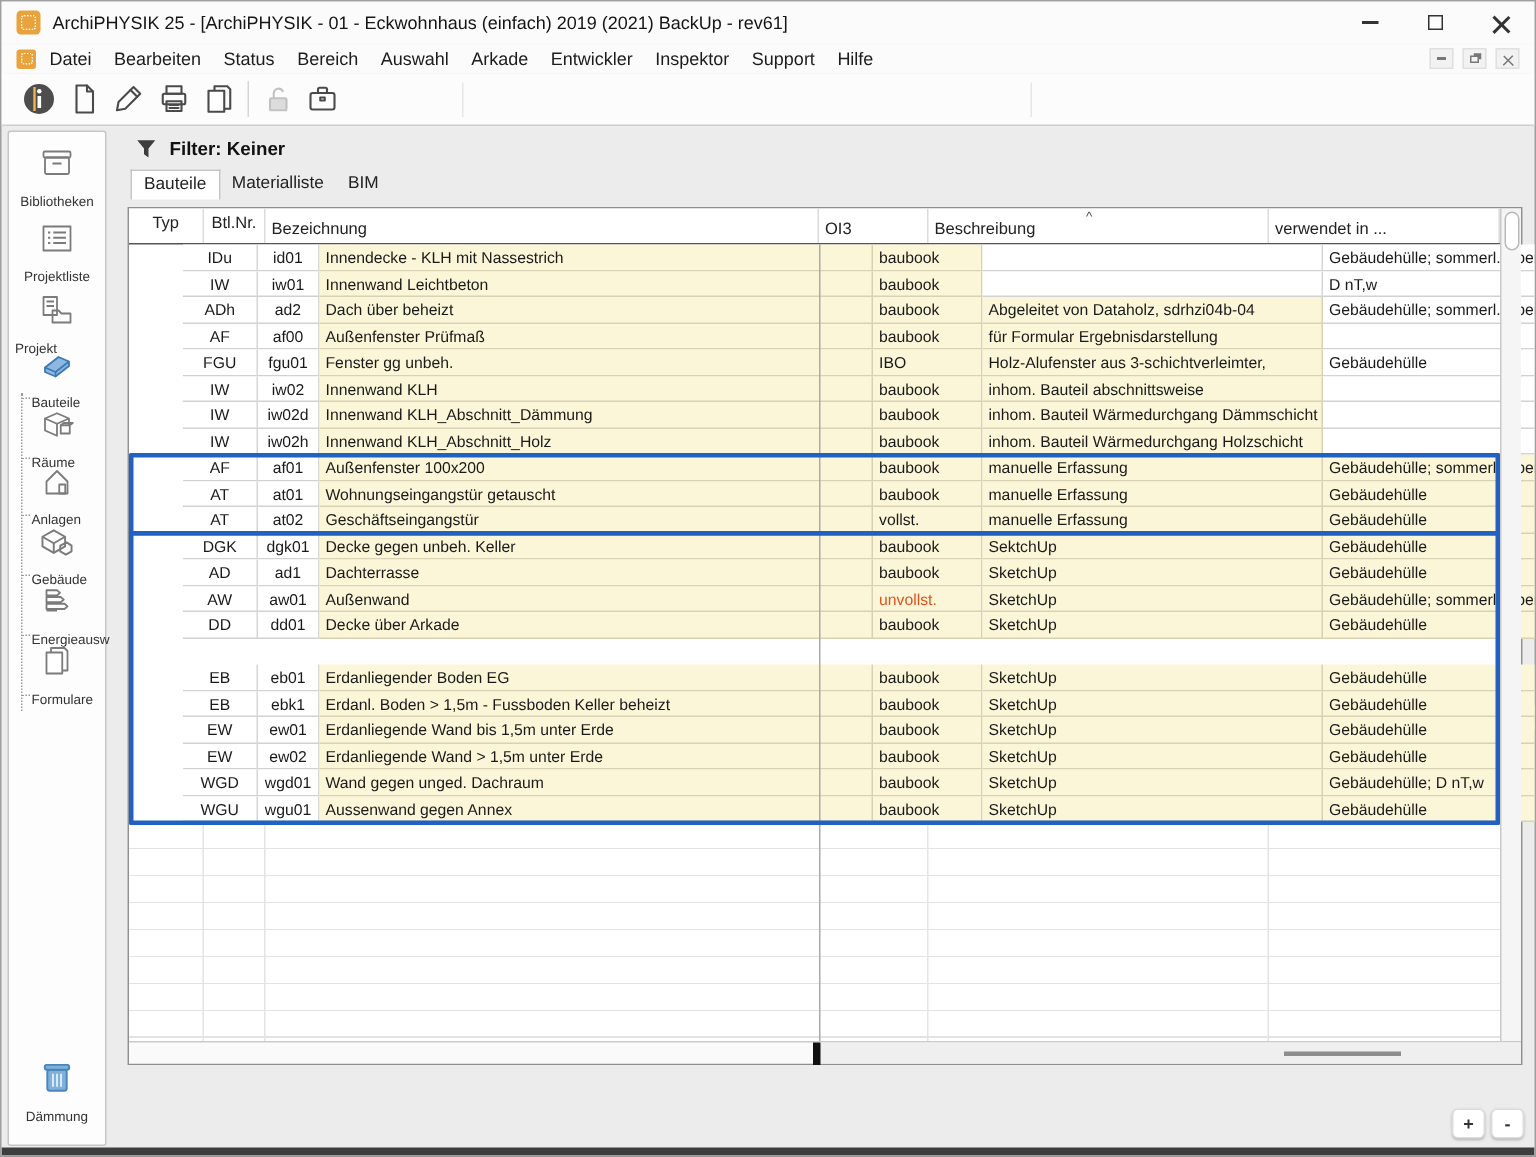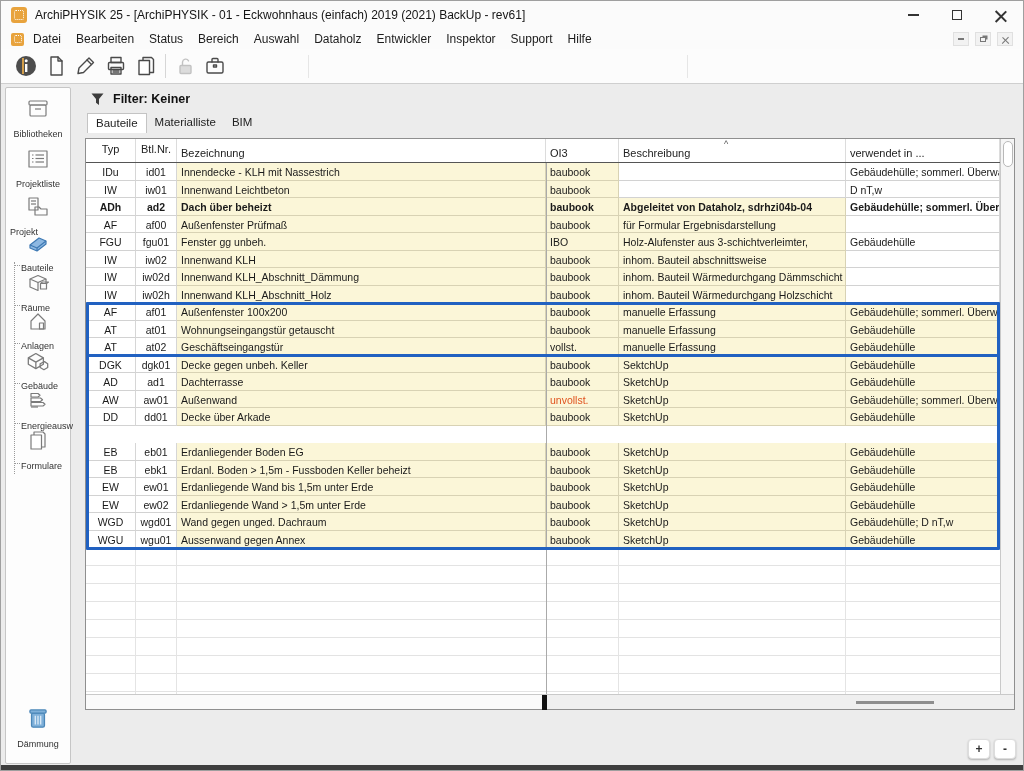--- a/index.html
+++ b/index.html
@@ -54,21 +54,21 @@
   #tabs{position:absolute;left:86px;top:112px;display:flex;height:20px;}
   .tab{font-size:11.5px;padding:3px 8px 0;color:#222;}
   .tab.active{background:#fff;border:1px solid #c4c4c4;border-bottom:none;}
   
   #table-panel{position:absolute;left:84px;top:137px;width:930px;height:572px;background:#fff;border:1px solid #8f8f8f;}
   .thead{position:absolute;left:0;top:0;width:914px;height:24px;display:grid;grid-template-columns:50px 41px 369px 73px 227px 154px;border-bottom:1.5px solid #555;background:#fff;}
   .th{font-size:11px;color:#222;padding:8px 4px 0;border-right:1px solid #dcdcdc;overflow:hidden;white-space:nowrap;}
   .th.center{text-align:center;padding:4px 1px 0;}
   .sort-caret{position:absolute;left:638px;top:0px;font-size:9px;color:#555;}
   #tbody{position:absolute;left:0;top:24px;width:914px;height:385px;}
-  .tr{position:absolute;left:0;width:732px;height:17.5px;display:grid;grid-template-columns:50px 41px 369px 73px 227px 154px;}
+  .tr{position:absolute;left:0;width:732px;height:17.5px;display:grid;grid-template-columns:50px 41px 369px 73px 227px 154px;padding-left:36px;}
   .cell{background:#fff;border-right:1px solid #d6d6d6;border-bottom:1px solid #d2d2d2;font-size:10.5px;line-height:12px;padding:3px 4px 0;overflow:hidden;white-space:nowrap;}
   .cell.center{text-align:center;padding:3px 1px 0;}
   .cell.yellow{background:#fbf6d8;border-bottom-color:#d8d2b4;border-right-color:#d8d2b4;}
   .cell.red{color:#e0531f;}
   .split-line{position:absolute;left:460px;top:24px;width:1px;height:531px;background:#aaa;}
   .empty-rows{position:absolute;left:0;top:409px;width:914px;height:146px;
       background:repeating-linear-gradient(to bottom,#fff 0 17px,#e3e3e3 17px 18px);}
   .empty-vline{position:absolute;top:0;width:1px;height:100%;background:#e4e4e4;}
   .sel-box{position:absolute;left:0;width:914px;border:3px solid #2161c1;border-radius:1px;pointer-events:none;z-index:5;}
   
@@ -107,21 +107,21 @@
   </div>
 
   <div class="menubar">
     <div class="menu-app-icon"></div>
     <div id="menu-items">
         <div class="menu-item">Datei</div>
         <div class="menu-item">Bearbeiten</div>
         <div class="menu-item">Status</div>
         <div class="menu-item">Bereich</div>
         <div class="menu-item">Auswahl</div>
-        <div class="menu-item">Dataholz</div>
+        <div class="menu-item">Arkade</div>
         <div class="menu-item">Entwickler</div>
         <div class="menu-item">Inspektor</div>
         <div class="menu-item">Support</div>
         <div class="menu-item">Hilfe</div>
       </div>
     <div class="mdi-controls">
       <div class="mdi-btn">
           <span class="mdi-min"></span>
         </div>
       <div class="mdi-btn">
@@ -319,21 +319,21 @@
           <div class="cell">Gebäudehülle; sommerl. Überwä</div>
         </div>
         <div class="tr" style="top: 17.5px;">
           <div class="cell center">IW</div>
           <div class="cell center">iw01</div>
           <div class="cell yellow">Innenwand Leichtbeton</div>
           <div class="cell yellow">baubook</div>
           <div class="cell"></div>
           <div class="cell">D nT,w</div>
         </div>
-        <div class="tr" style="top: 35px; font-weight: bold;">
+        <div class="tr" style="top: 35px;">
           <div class="cell center">ADh</div>
           <div class="cell center">ad2</div>
           <div class="cell yellow">Dach über beheizt</div>
           <div class="cell yellow">baubook</div>
           <div class="cell yellow">Abgeleitet von Dataholz, sdrhzi04b-04</div>
           <div class="cell">Gebäudehülle; sommerl. Überwä</div>
         </div>
         <div class="tr" style="top: 52.5px;">
           <div class="cell center">AF</div>
           <div class="cell center">af00</div>

